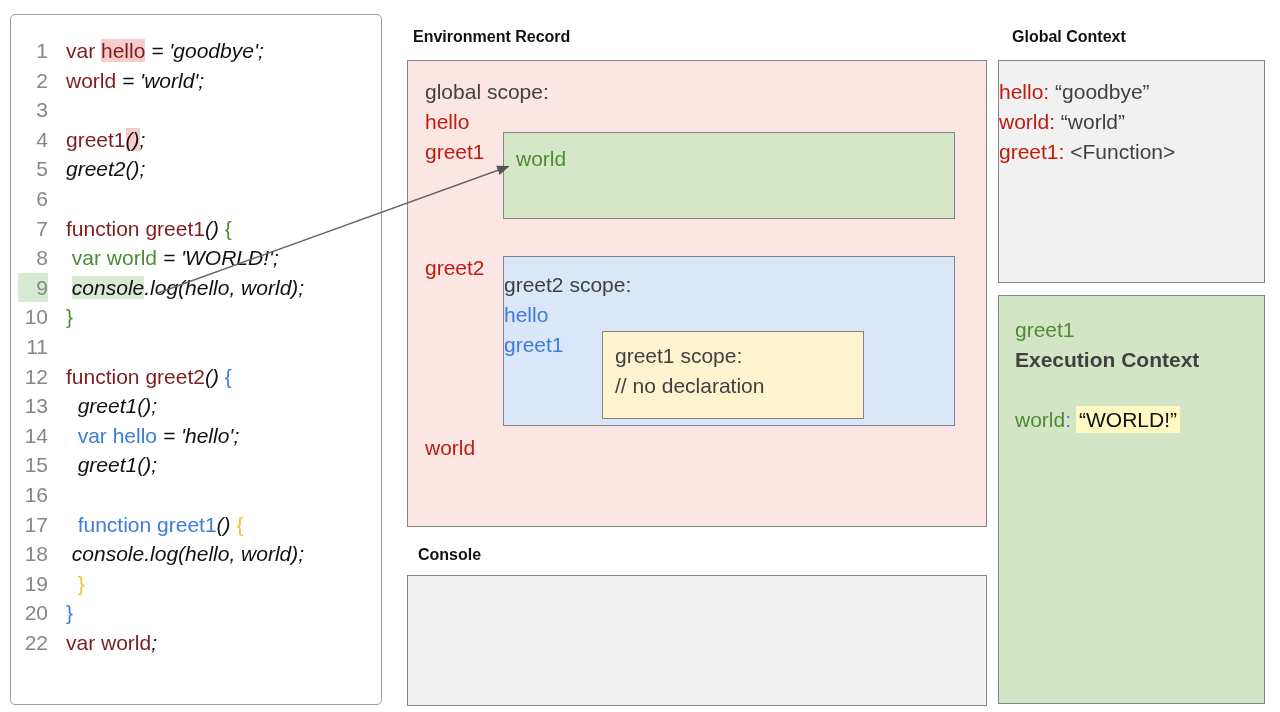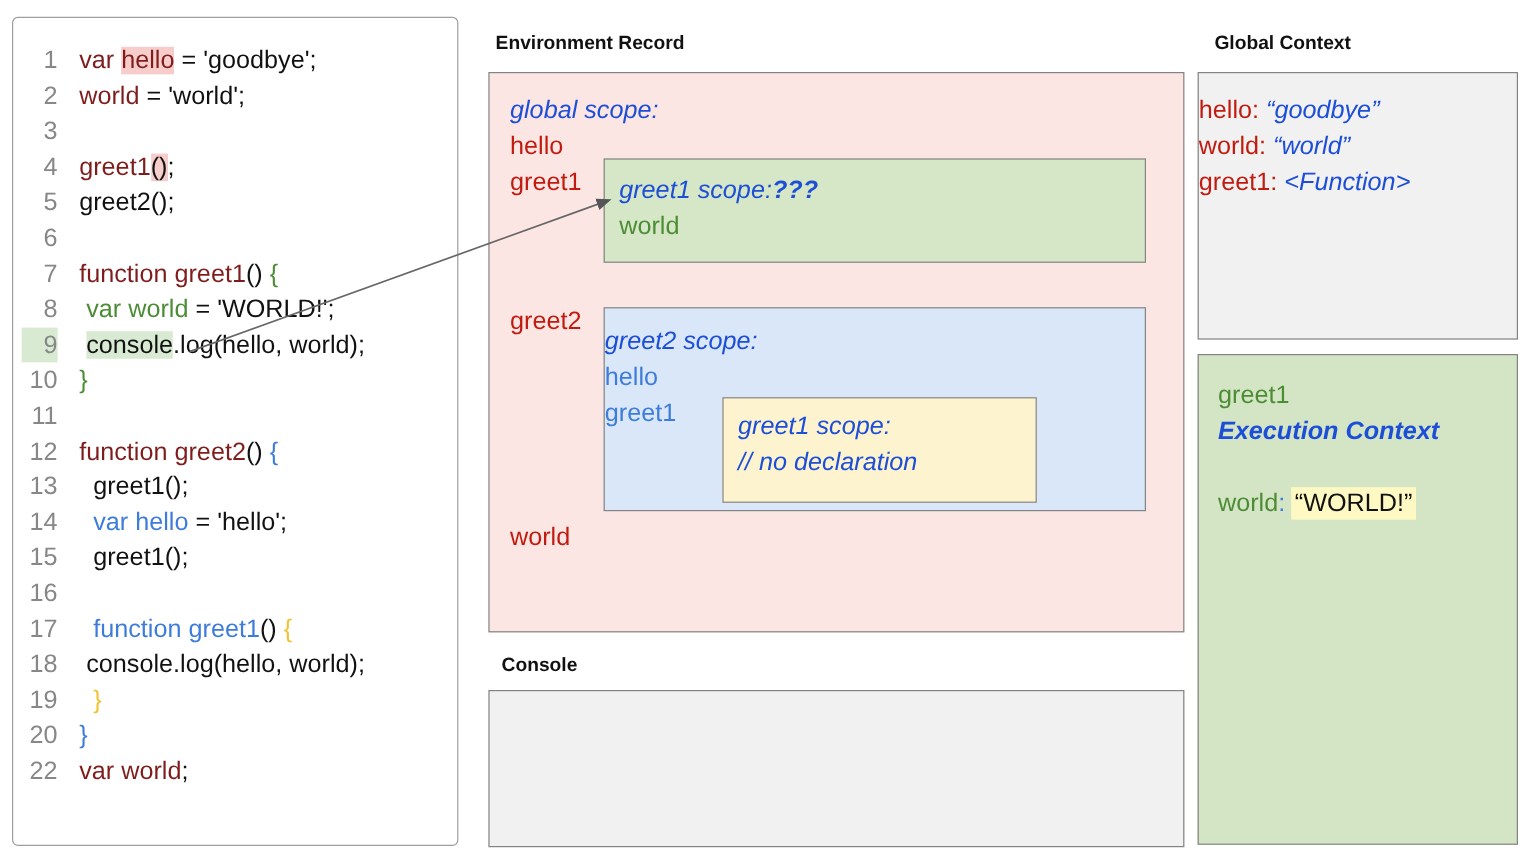--- a/index.html
+++ b/index.html
@@ -5,21 +5,21 @@
   html,body{margin:0;padding:0;background:#ffffff;}
   .stage{position:relative;width:1280px;height:712px;background:#ffffff;overflow:hidden;
          font-family:"Liberation Sans","DejaVu Sans",sans-serif;color:#111;}
 
   
   .code-panel{position:absolute;left:10px;top:14px;width:372px;height:691px;box-sizing:border-box;
               background:#ffffff;border:1.5px solid #9e9e9e;border-radius:5px;padding-top:21px;}
   .code-line{display:flex;height:29.6px;font-size:21px;line-height:29.6px;}
   .line-no{flex:none;width:30px;margin-left:7px;text-align:right;color:#878787;white-space:pre;}
   .code-text{white-space:pre;margin-left:18px;}
-  .c-k{color:#111;}
+  .c-k{color:#111;font-style:italic;}
   .c-red{color:#7f1d1d;}
   .c-green{color:#4c8c35;}
   .c-blue{color:#3d7cdb;}
   .c-yellow{color:#f1c232;}
   .hl-pink{background:#f6cdcb;}
   .hl-green{background:#d9ead3;}
 
   
   .title{position:absolute;font-size:16px;font-weight:bold;color:#111;line-height:24px;}
   .env-title{left:413px;top:25px;}
@@ -29,21 +29,21 @@
   
   .dbox{position:absolute;box-sizing:border-box;border:1.5px solid #848484;font-size:21px;line-height:30px;}
 
   .pink-box{left:407px;top:60px;width:580px;height:467px;background:#fce6e4;}
   .pink-box .stack{position:absolute;left:17px;top:16px;}
   .greet2-label{position:absolute;left:17px;top:192px;}
   .world-label{position:absolute;left:17px;top:372px;}
   .red{color:#c11b0f;}
   .green{color:#4c8c35;}
   .blue{color:#3d7cdb;}
-  .black{color:#1d4ed8;font-style:italic;}
+  .black{color:#404040;}
   .bold{font-weight:bold;}
 
   .greet1-scope-box{left:95px;top:71px;width:452px;height:87px;background:#d5e7c6;padding:11px 12px;}
   .greet2-scope-box{left:95px;top:195px;width:452px;height:170px;background:#d9e7f8;padding:13px 0;}
   .greet1-inner-box{left:98px;top:74px;width:262px;height:88px;background:#fdf3cf;padding:9px 12px;}
 
   .console-box{left:407px;top:575px;width:580px;height:131px;background:#f1f1f1;}
 
   .gc-box{left:998px;top:60px;width:267px;height:223px;background:#f1f1f1;padding:16px 0;}
   .ec-box{left:998px;top:295px;width:267px;height:409px;background:#d3e5c4;padding:19px 16px;}
@@ -149,23 +149,20 @@
   <div class="dbox pink-box">
     <div class="stack">
       <div class="black">global scope:</div>
       <div class="red">hello</div>
       <div class="red">greet1</div>
     </div>
     <div class="red greet2-label">greet2</div>
     <div class="red world-label">world</div>
 
     <div class="dbox greet1-scope-box">
-      <div>
-        <span class="black">greet1 scope:</span><span class="black bold">???</span>
-      </div>
       <div class="green">world</div>
     </div>
 
     <div class="dbox greet2-scope-box">
       <div class="black">greet2 scope:</div>
       <div class="blue">hello</div>
       <div class="blue">greet1</div>
       <div class="dbox greet1-inner-box">
         <div class="black">greet1 scope:</div>
         <div class="black">// no declaration</div>

